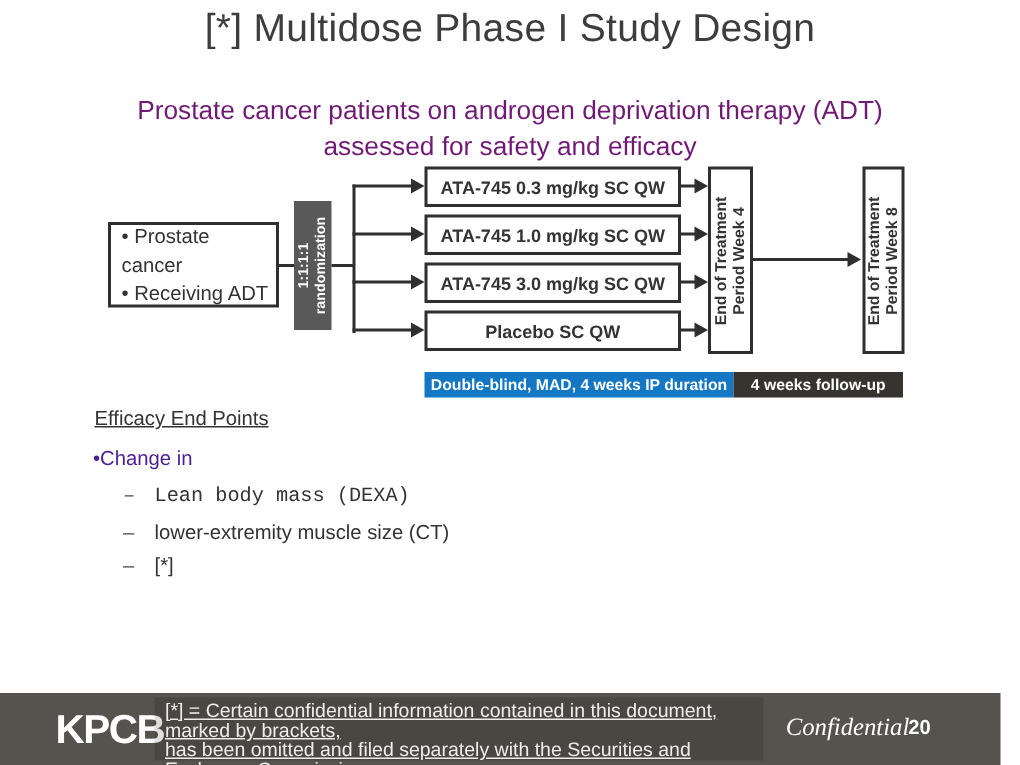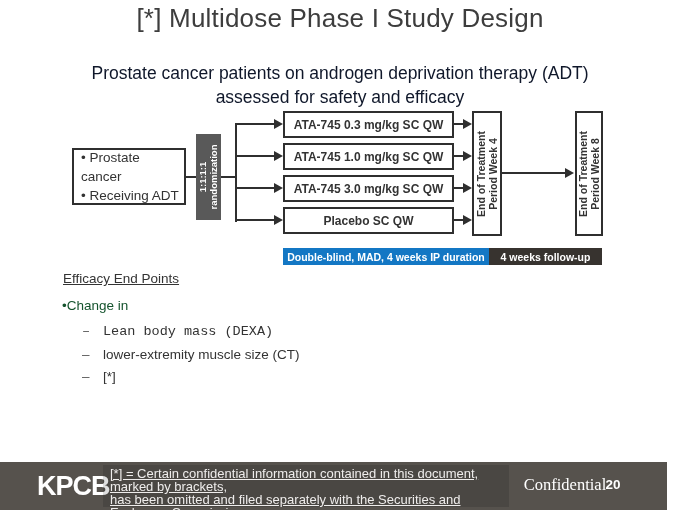--- a/index.html
+++ b/index.html
@@ -3,21 +3,21 @@
 <meta charset="utf-8">
 <style>
   * { margin:0; padding:0; box-sizing:border-box; }
   html,body { width:680px; height:510px; }
   body { font-family:"Liberation Sans", sans-serif; background:#fff; color:#3d3d3d; }
   .slide { position:relative; width:667px; height:510px; background:#ffffff; overflow:hidden; }
 
   .title { position:absolute; top:3px; left:0; width:680px; text-align:center;
            font-size:26px; color:#3d3d3d; letter-spacing:0.2px; }
   .subtitle { position:absolute; top:61px; left:0; width:680px; text-align:center;
-              font-size:17.5px; line-height:24px; color:#0f172a; }
+              font-size:17.5px; line-height:24px; color:#701a75; }
 
   
   .obox { position:absolute; border:2px solid #2f2f2f; background:#fff;
           display:flex; align-items:center; justify-content:center; }
   .hline { position:absolute; height:2px; background:#2f2f2f; }
   .vline { position:absolute; width:2px; background:#2f2f2f; }
   .ah { position:absolute; width:0; height:0;
         border-top:5px solid transparent; border-bottom:5px solid transparent;
         border-left:9px solid #2f2f2f; }
 
@@ -39,35 +39,35 @@
   .eot-box .rot { font-weight:bold; font-size:10.5px; line-height:12px; color:#333; }
 
   .bar { position:absolute; top:248px; height:17px; display:flex; align-items:center;
          justify-content:center; color:#fff; font-weight:bold; font-size:10.5px; }
   .bar-blue { left:283px; width:206px; background:#1377c4; }
   .bar-dark { left:489px; width:113px; background:#37332f; }
 
   
   .ep-heading { position:absolute; left:63px; top:271px; font-size:13.5px;
                 text-decoration:underline; color:#333; }
-  .ep-intro { position:absolute; left:62px; top:298px; font-size:13.5px; color:#14532d; }
+  .ep-intro { position:absolute; left:62px; top:298px; font-size:13.5px; color:#4c1d95; }
   .ep-item { position:absolute; left:82px; font-size:13.5px; color:#333; }
   .ep-item .dash { display:inline-block; width:21px; color:#555; }
   .ep-1 { top:324px;font-family:Liberation Mono, monospace; } .ep-2 { top:347px; } .ep-3 { top:369px; } .ep-4 { top:390px; }
 
   
   .footer { position:absolute; left:0; top:462px; width:680px; height:48px;
             background:#56524d; }
   .kpcb { position:absolute; left:37px; top:9px; color:#fff; font-weight:bold;
           font-size:27px; letter-spacing:-1px; font-stretch:condensed; }
   .footnote { position:absolute; left:103px; top:3px; width:406px; height:42px;
               background:rgba(0,0,0,0.13); padding:2px 7px;
               font-size:13px; line-height:13px; color:#efedec;text-decoration:underline; }
   .confidential { position:absolute; left:510px; top:13px; width:110px; text-align:center;
-                  color:#fff; font-family:"Liberation Serif", serif; 
+                  color:#fff; font-family:"Liberation Serif", serif; font-style:italic;
                   font-size:16.5px; }
   .pagenum { position:absolute; left:598px; top:15px; width:30px; text-align:center;
              color:#fff; font-weight:bold; font-size:13.5px; }
 </style>
 </head>
 <body>
 
 <div class="slide">
 
   <div class="title">[*] Multidose Phase I Study Design</div>

